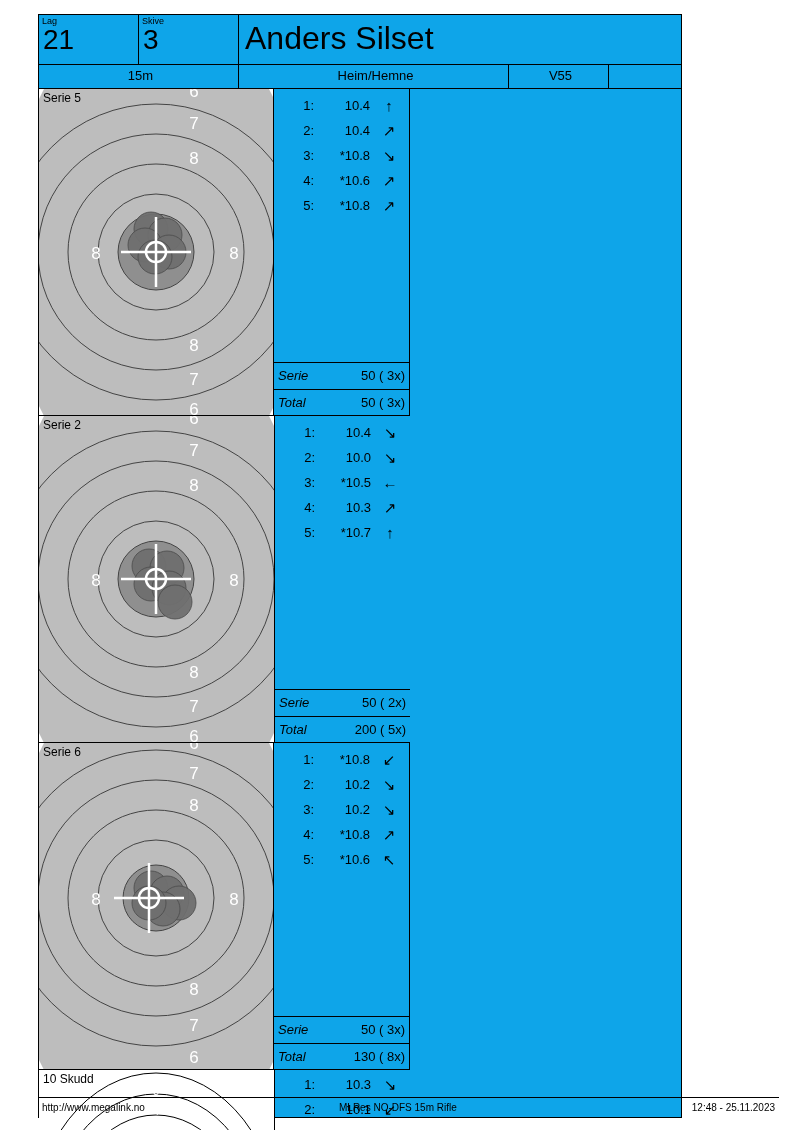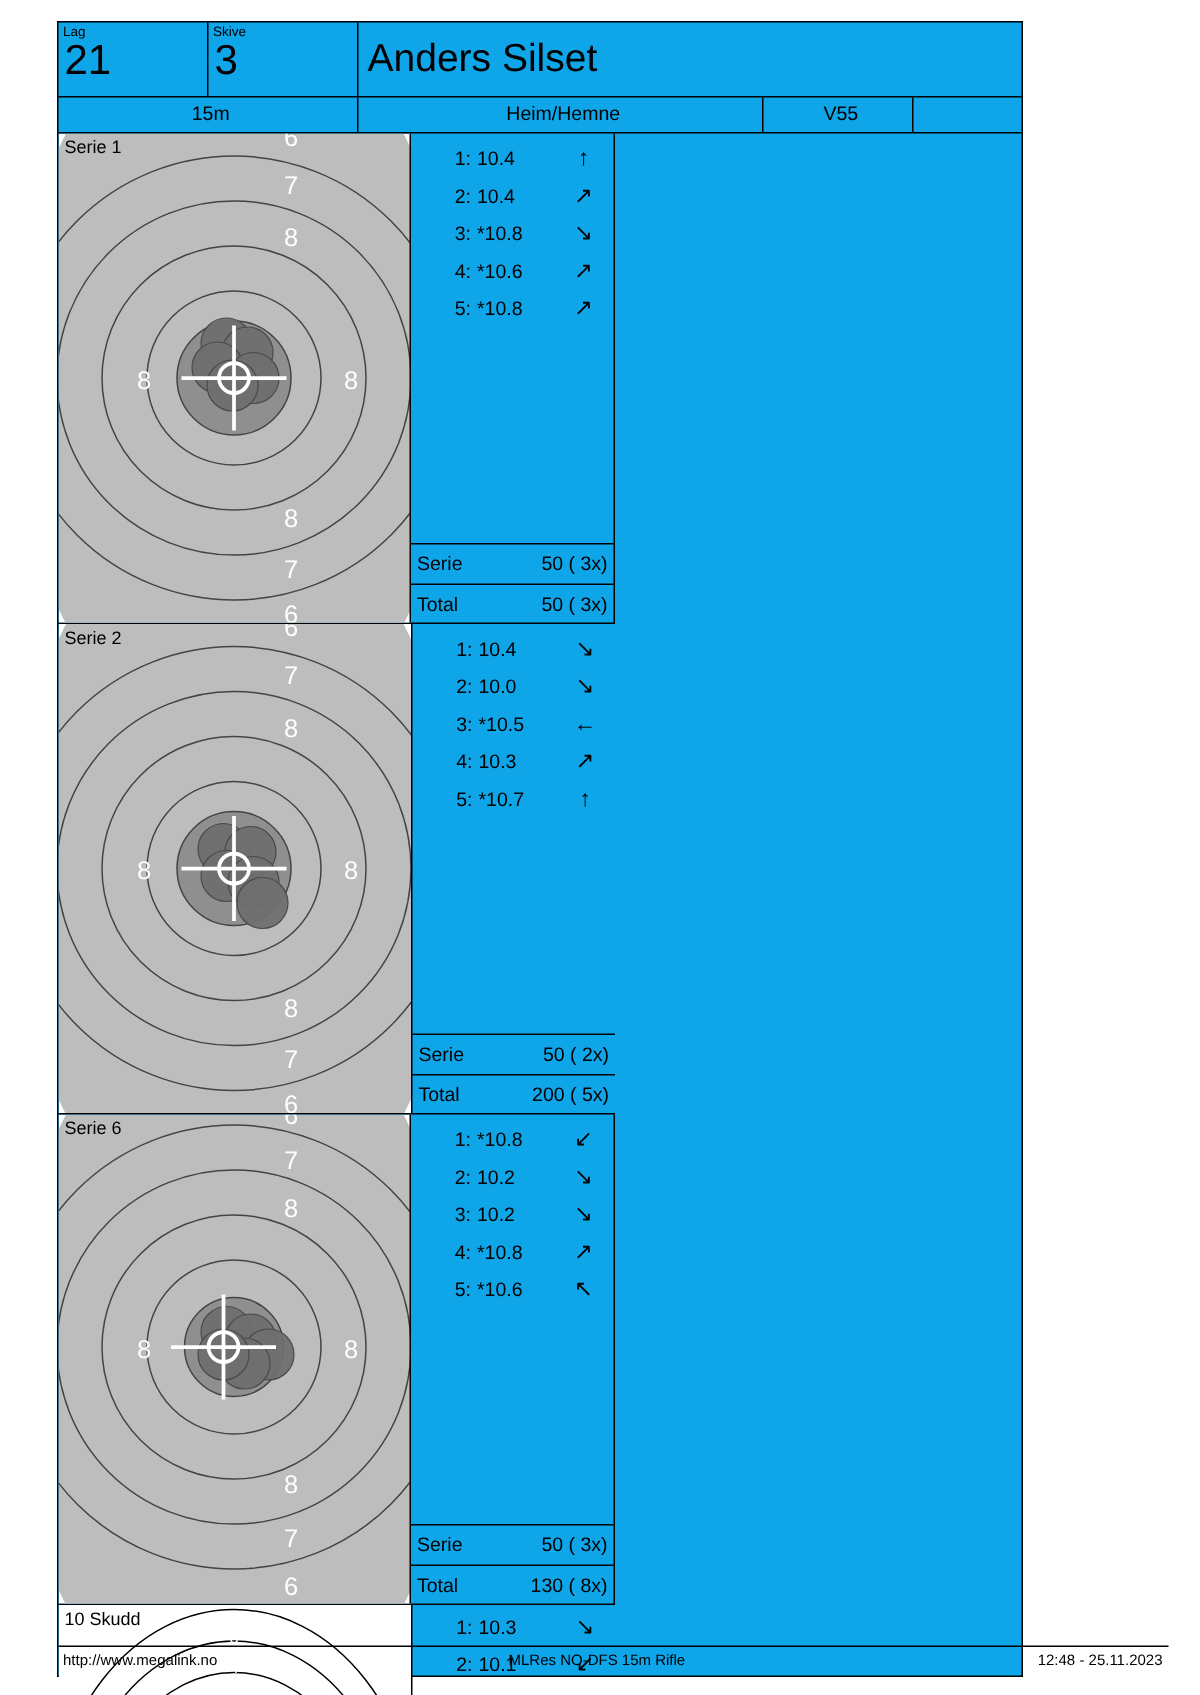--- a/index.html
+++ b/index.html
@@ -27,21 +27,21 @@
   }
   .bignum {
     position: absolute; left: 4px; top: 10px;
     font-size: 28px; line-height: 30px;
   }
   .c-lag { width: 100px; }
   .c-skive { width: 100px; }
   .c-name { flex: 1; }
   .name-text {
     position: absolute; left: 6px; top: 6px;
-    font-size: 26px; line-height: 34px;
+    font-size: 32px; line-height: 34px;
   }
   .hdr-row2 { display: flex; height: 24px; border-bottom: 1px solid #000; font-size: 13px; text-align: center; }
   .hdr-row2 > div { border-right: 1px solid #000; padding: 3px 0 0 4px; }
   .hdr-row2 > div:last-child { border-right: none; }
   .r2-a { width: 200px; }
   .r2-b { flex: 1; }
   .r2-c { width: 100px; }
   .r2-d { width: 72px; }
   .hdr-row3 { display: flex; height: 23px; border-bottom: 1px solid #000; font-size: 13px; }
   .hdr-row3 > div { border-right: 1px solid #000; padding: 3px 0 0 4px; }
@@ -72,27 +72,27 @@
   .shots {
     position: absolute; right: 0; top: 0;
     width: 136px; height: 327px;
     border-left: 1px solid #000;
     font-size: 13px;
   }
   .shot-line {
     position: relative; height: 25px; line-height: 25px;
   }
   .shot-idx { position: absolute; left: 14px; width: 26px; text-align: right; }
-  .shot-val { position: absolute; left: 44px; width: 52px; text-align: left; }
+  .shot-val { position: absolute; left: 44px; width: 52px; text-align: right; }
   .shot-arr { position: absolute; left: 104px; width: 22px; text-align: center; font-size: 15px; }
   .totrow {
     position: absolute; left: 0; width: 136px; height: 27px; line-height: 26px;
     border-top: 1px solid #000; font-size: 13px;
   }
-  .totrow .lbl { position: absolute; left: 4px; }
+  .totrow .lbl { position: absolute; left: 4px; font-style: italic; }
   .totrow .val { position: absolute; right: 5px; text-align: center; }
 
   
   .tg { position: absolute; left: 0; top: 0; }
   .footer {
     position: absolute; left: 0; bottom: 0; width: 740px; height: 20px;
     border-top: 1px solid #000; font-size: 10px;
   }
   .footer .f1 { position: absolute; left: 3px; top: 4px; }
   .footer .f2 { position: absolute; left: 300px; top: 4px; }
@@ -155,21 +155,21 @@
             <circle cx="130" cy="163" r="17"></circle>
             <circle cx="116" cy="168" r="17"></circle>
           </g>
           <g stroke="#ffffff" stroke-width="2.5" fill="none">
             <line x1="117" y1="128" x2="117" y2="198"></line>
             <line x1="82" y1="163" x2="152" y2="163"></line>
             <circle cx="117" cy="163" r="10"></circle>
           </g>
         </svg>
       </div>
-      <div class="panel-label">Serie 1</div>
+      <div class="panel-label">Serie 5</div>
       <div class="shots">
         <div class="shot-line" style="top:4px">
           <span class="shot-idx">1:</span>
           <span class="shot-val">10.4</span>
           <span class="shot-arr">↑</span>
         </div>
         <div class="shot-line" style="top:4px">
           <span class="shot-idx">2:</span>
           <span class="shot-val">10.4</span>
           <span class="shot-arr">↗</span>

